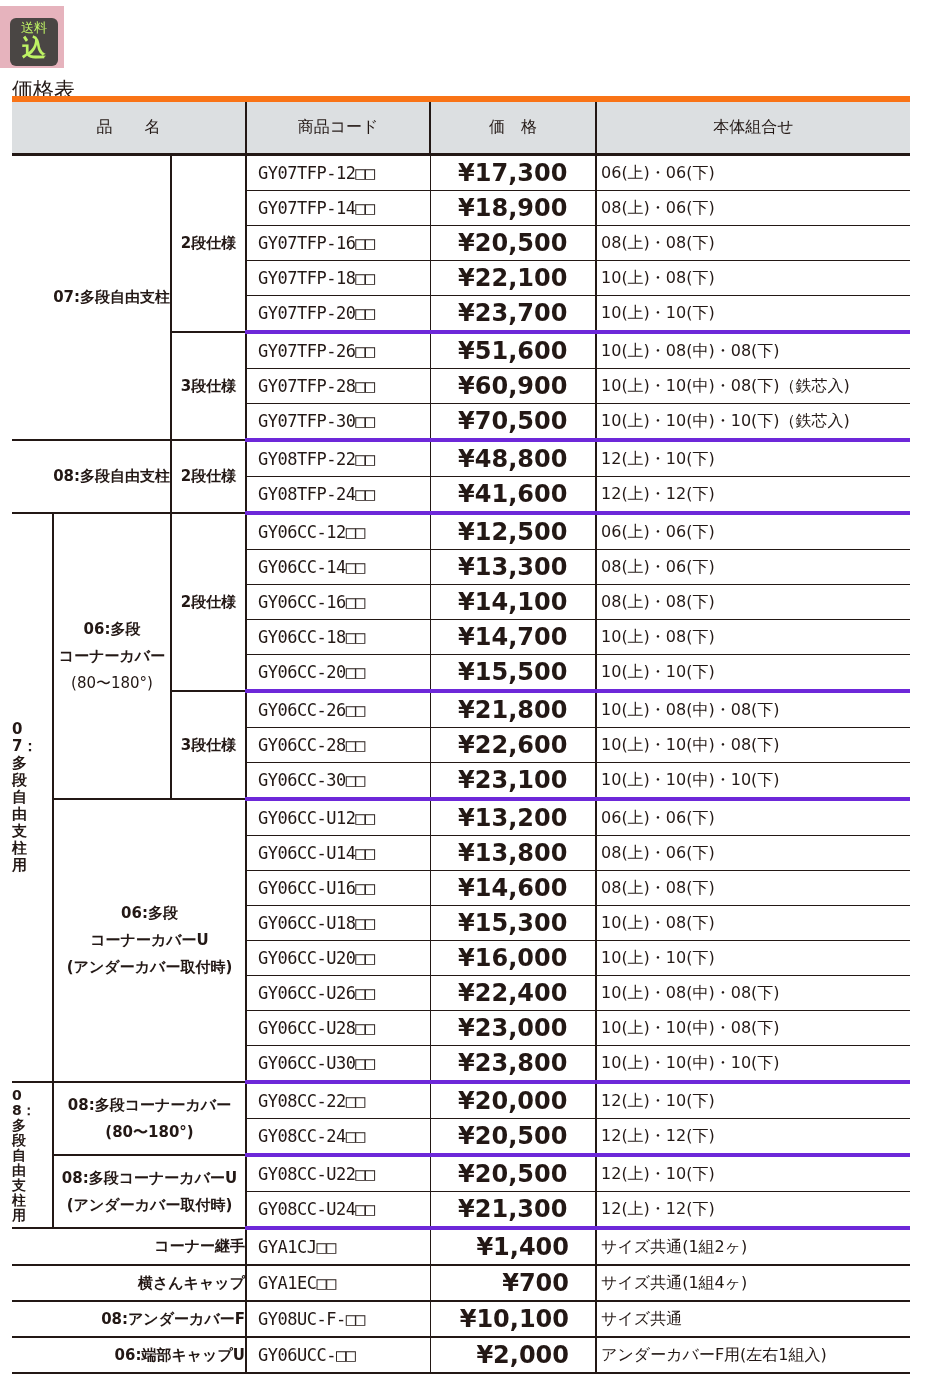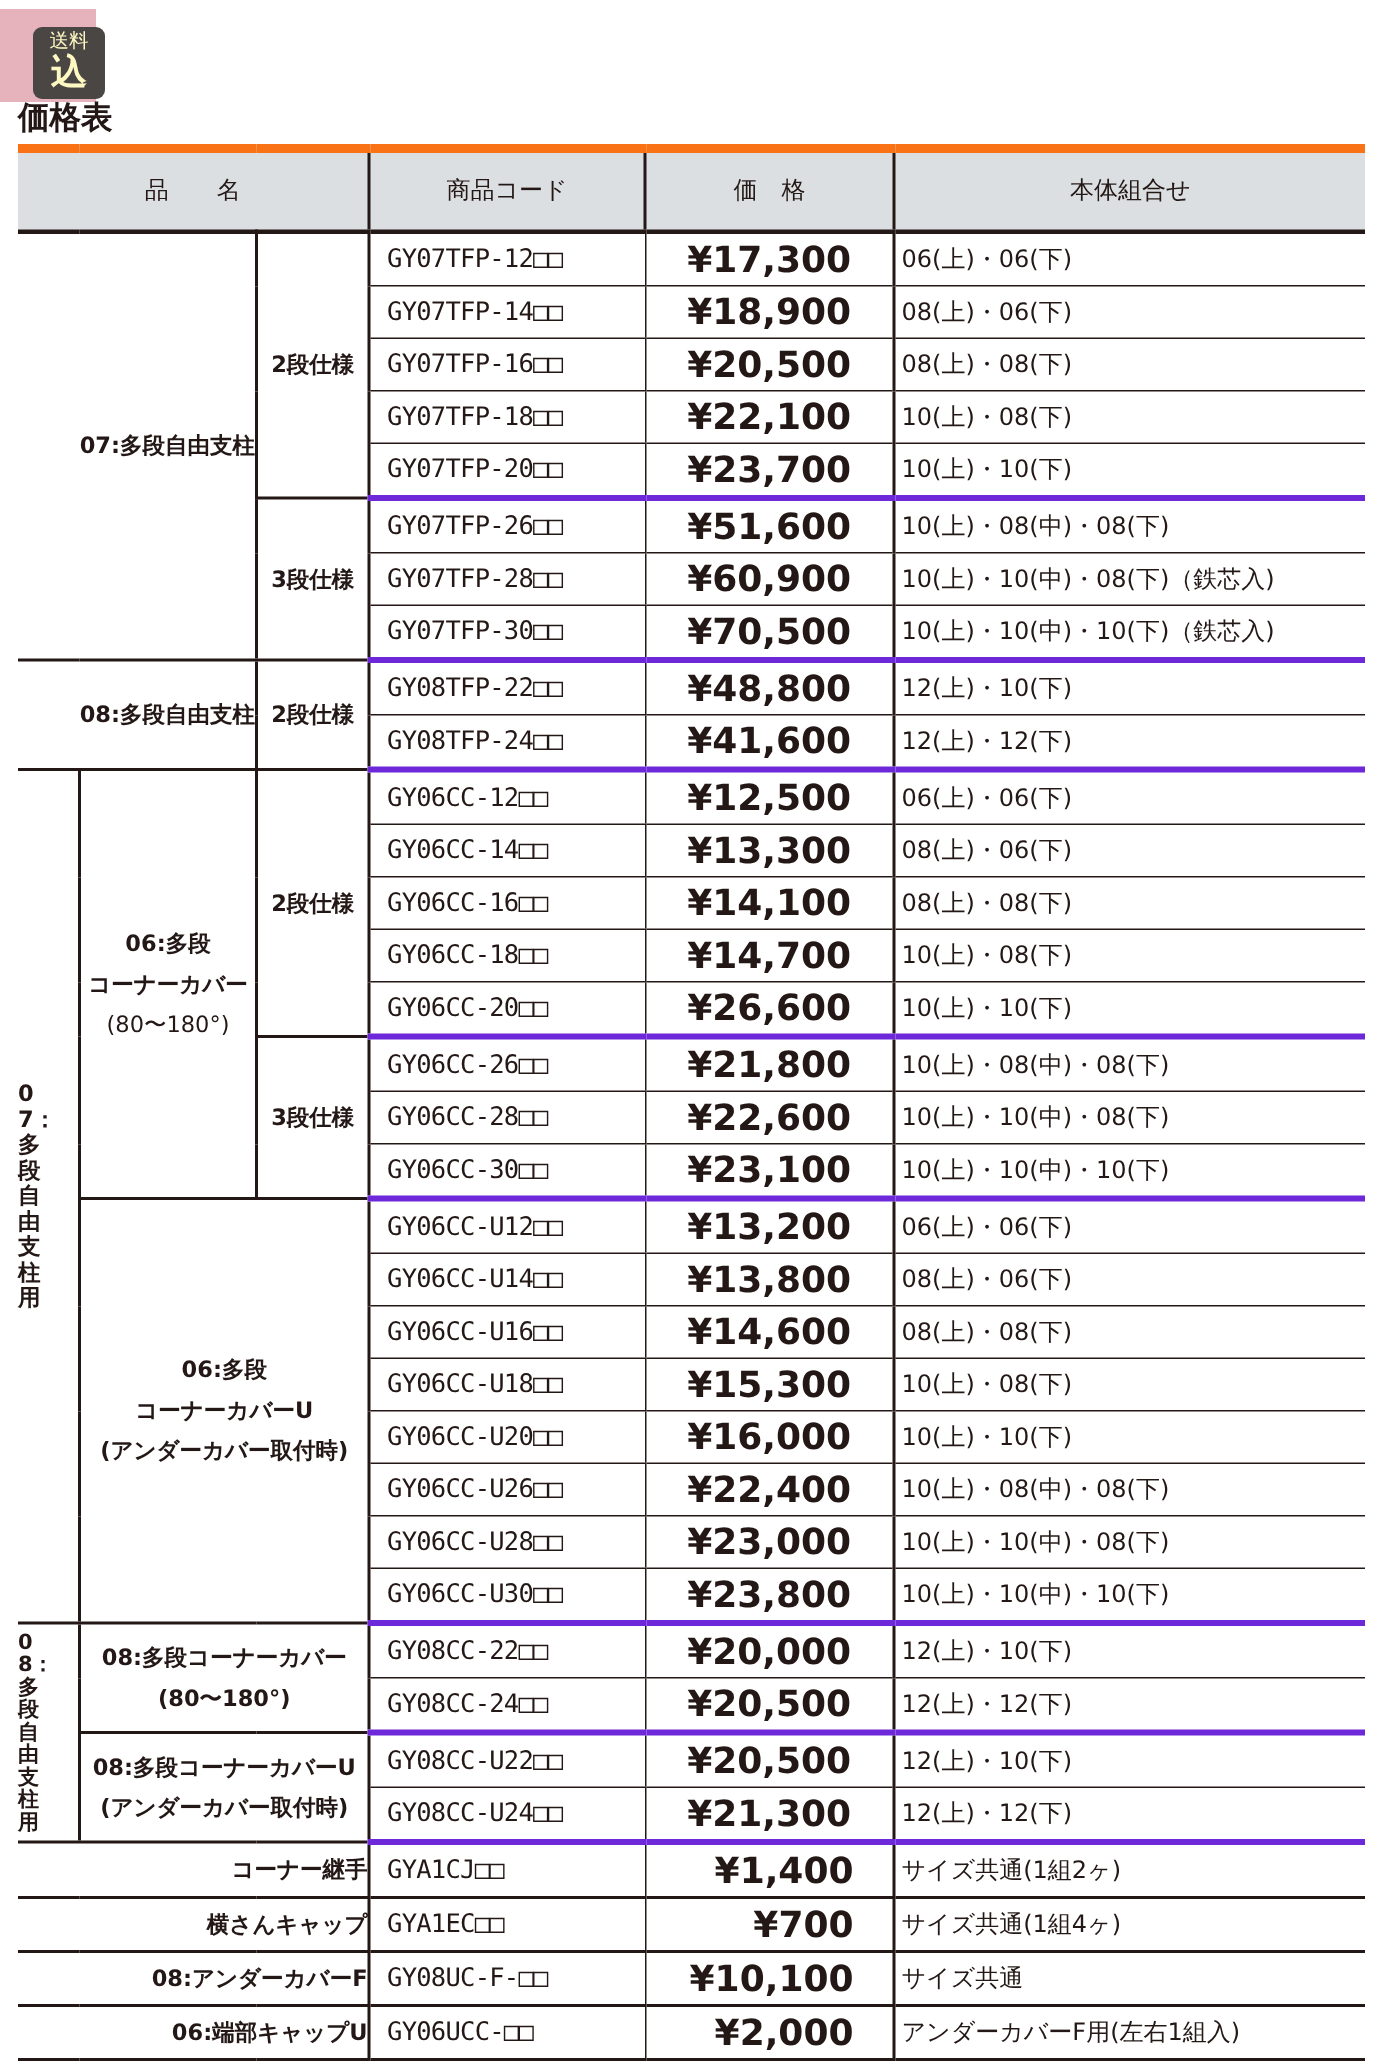--- a/index.html
+++ b/index.html
@@ -1,23 +1,23 @@
 <!DOCTYPE html>
 <html><head>
 <meta charset="utf-8">
 <style>
   html, body { margin:0; padding:0; background:#ffffff; }
   body { width:930px; height:1376px; position:relative; overflow:hidden;
          font-family: "DejaVu Sans", "Liberation Sans", sans-serif; color:#231815; }
   .badge { position:absolute; left:0; top:6px; width:64px; height:62px; background:#e6b3bd; }
   .badge-inner { position:absolute; left:10px; top:12px; width:48px; height:48px; background:#4a4644;
-                 border-radius:6px; color:#fef9c3; text-align:center;margin-left:12px; }
+                 border-radius:6px; color:#bef264; text-align:center; }
   .badge-top { font-size:13px; line-height:14px; padding-top:3px; }
   .badge-big { font-size:24px; font-weight:bold; line-height:26px; }
-  .title { position:absolute; left:12px; top:64px; font-size:21px; font-weight:bold; }
+  .title { position:absolute; left:12px; top:76px; font-size:21px; font-weight:normal; }
   table { position:absolute; left:12px; top:96px; width:898px; border-collapse:collapse; table-layout:fixed; }
   th { background:#dcdfe1; font-weight:normal; font-size:16px; height:49px; border-top:6px solid #f97316;
        border-bottom:3px solid #231815; border-left:2px solid #231815; }
   th:first-child { border-left:none; }
   td { height:34px; border-bottom:1px solid #231815; font-size:15px; padding:0; }
   td.grp { text-align:right; font-weight:bold; font-size:15px; border-left:none; border-bottom:2px solid #231815; line-height:27px; }
   td.sub { text-align:center; font-weight:bold; border-left:2px solid #231815; border-bottom:2px solid #231815; }
   td.code { font-family:"DejaVu Sans Mono","Liberation Mono",monospace; font-size:17px; padding-left:11px;
             border-left:2px solid #231815; letter-spacing:-0.5px; }
   td.price { text-align:center; font-size:24px; font-weight:bold; border-left:1px solid #231815; }
@@ -137,21 +137,21 @@
         <td class="price">¥14,100</td>
         <td class="combo">08(上)・08(下)</td>
       </tr>
     <tr>
         <td class="code">GY06CC-18□□</td>
         <td class="price">¥14,700</td>
         <td class="combo">10(上)・08(下)</td>
       </tr>
     <tr class="last">
         <td class="code">GY06CC-20□□</td>
-        <td class="price">¥26,600</td>
+        <td class="price">¥15,500</td>
         <td class="combo">10(上)・10(下)</td>
       </tr>
     <tr>
       <td class="sub" rowspan="3">3段仕様</td>
       <td class="code">GY06CC-26□□</td>
         <td class="price">¥21,800</td>
         <td class="combo">10(上)・08(中)・08(下)</td>
     </tr>
     <tr>
         <td class="code">GY06CC-28□□</td>

